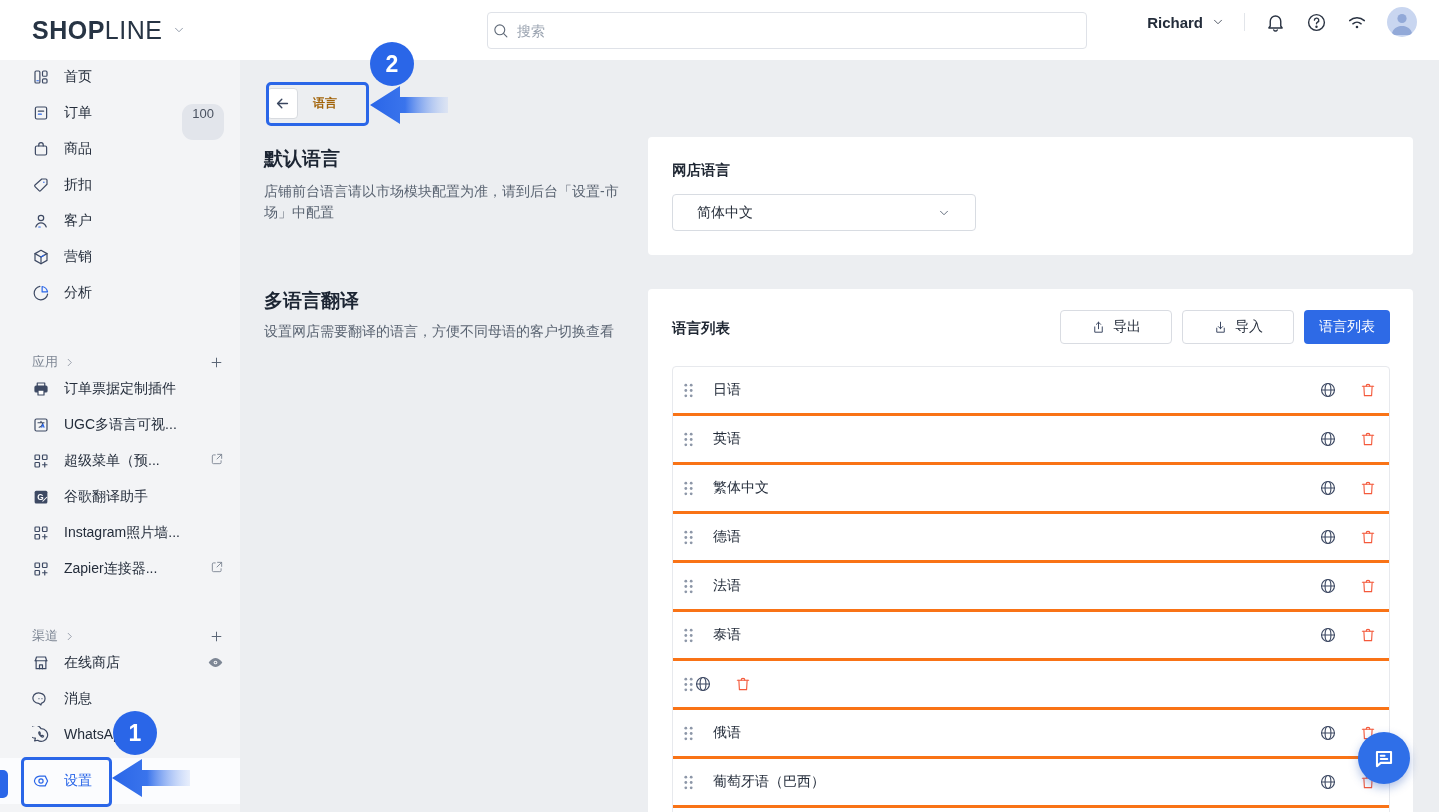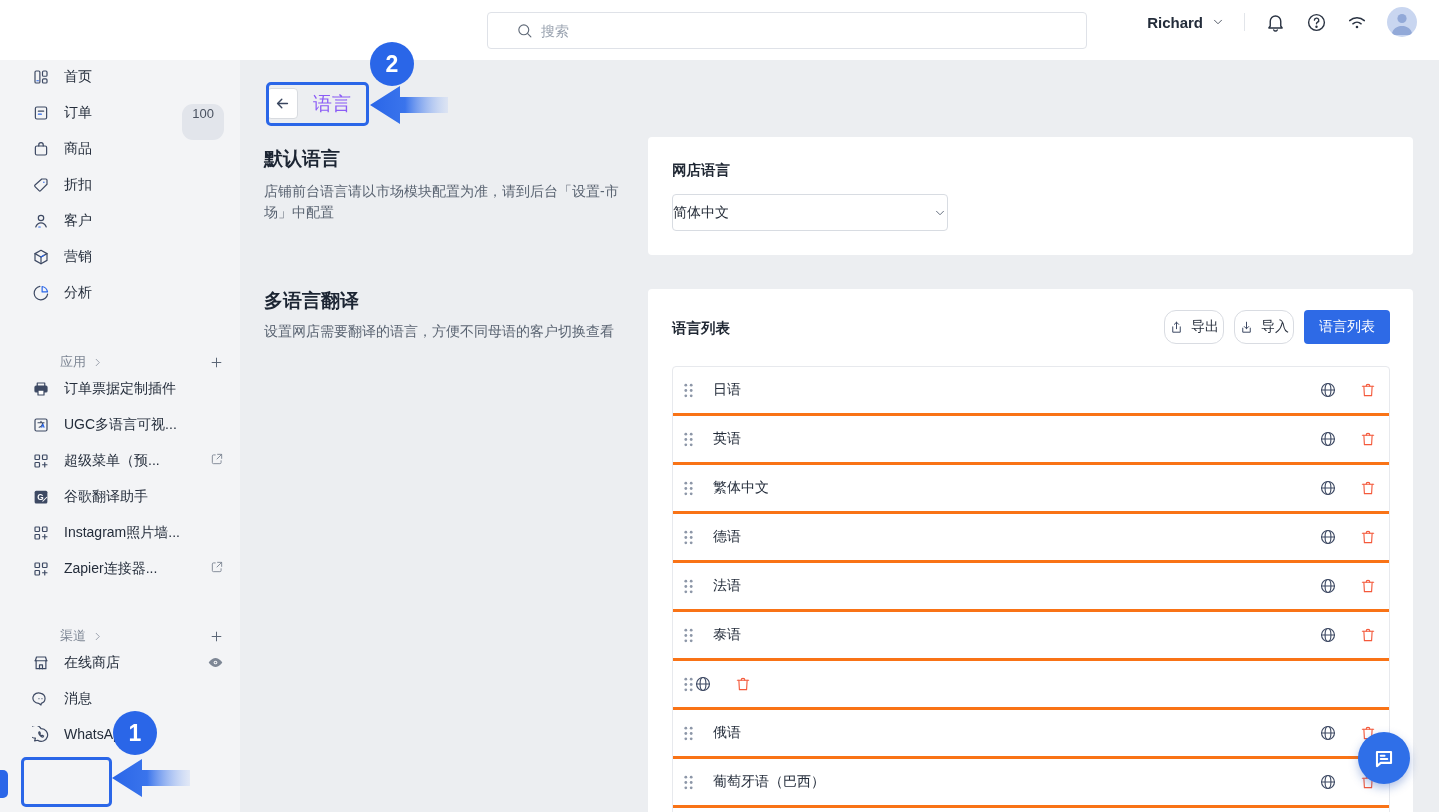--- a/index.html
+++ b/index.html
@@ -7,55 +7,55 @@
   body { font-family:"Liberation Sans","DejaVu Sans",sans-serif; background:#eceef1; position:relative; color:#1f2733; }
   svg { display:block; }
   .ic { fill:none; stroke:#3d4963; stroke-width:1.6; stroke-linecap:round; stroke-linejoin:round; }
 
   
   .hdr { position:absolute; top:0; left:0; width:1439px; height:60px; background:#fff; z-index:6; }
   .logo-wrap { position:absolute; left:32px; top:0; height:60px; display:flex; align-items:center; gap:10px; }
   .logo { font-size:25px; letter-spacing:.5px; color:#273444; display:flex; align-items:baseline; }
   .logo .b { font-weight:800; }
   .logo .l { font-weight:400; }
-  .search-box { position:absolute; left:487px; top:12px; width:600px; height:37px; background:#fff; border:1px solid #dfe2e8; border-radius:4px; display:flex; align-items:center; padding:0 28px; gap:8px; }
+  .search-box { position:absolute; left:487px; top:12px; width:600px; height:37px; background:#fff; border:1px solid #dfe2e8; border-radius:4px; display:flex; align-items:center; padding:0 4px; gap:8px; }
   .search-box input { border:none; outline:none; flex:1; font-size:14px; font-family:inherit; color:#1f2733; background:transparent; }
   .search-box input::placeholder { color:#9aa3b0; }
   .hdr-right { position:absolute; right:22px; top:0; height:44px; display:flex; align-items:center; gap:19px; }
   .user { display:flex; align-items:center; gap:8px; cursor:pointer; }
   .user-name { font-size:15px; font-weight:600; color:#232c3a; }
   .hdr-div { width:1px; height:18px; background:#e2e5ea; }
   .hdr-icon { width:22px; height:22px; display:flex; align-items:center; justify-content:center; cursor:pointer; }
   .avatar { width:30px; height:30px; border-radius:50%; background:#c9d6f0; overflow:hidden; cursor:pointer; }
 
   
   .sidebar { position:absolute; top:60px; left:0; width:240px; height:752px; background:#f3f4f6; }
   .nav { padding-top:8px; }
   .nav-item { height:36px; display:flex; padding:0 16px 0 32px; gap:14px; font-size:14px; color:#242d3b; cursor:pointer; }
   .nav-item .lbl { flex:1; white-space:nowrap; overflow:hidden; }
   .badge-pill { background:#e2e5eb; color:#4a5260; font-size:13px; border-radius:11px; padding:2px 10px; }
   .sec-hd { height:36px; display:flex; align-items:center; padding:0 16px 0 32px; gap:6px; font-size:13px; color:#7e8795; cursor:pointer; }
-  .sec-hd .flex { flex:1; display:flex; align-items:center; gap:6px;margin-left:28px; }
+  .sec-hd .flex { flex:1; display:flex; align-items:center; gap:6px; }
   .mt24 { margin-top:24px; } .mt22 { margin-top:22px; }
   .settings-row { position:absolute; left:0; top:698px; width:240px; height:46px; background:#fbfcfe; display:flex; align-items:center; padding-left:32px; gap:14px; font-size:14px; color:#2a66e8; cursor:pointer; }
 
   
   .main { position:absolute; top:60px; left:240px; width:1199px; height:752px; }
   .back-btn { position:absolute; left:27px; top:28px; width:31px; height:31px; background:#fff; border:1px solid #d8dbe0; border-radius:4px; display:flex; align-items:center; justify-content:center; cursor:pointer; }
-  .page-title { position:absolute; left:73px; top:28px; height:31px; line-height:31px; font-size:19px; font-weight:400; color:#8b5cf6; }
+  .page-title { position:absolute; left:73px; top:28px; height:31px; line-height:31px; font-size:12px; font-weight:700; color:#a16207; }
   .sec-title { position:absolute; left:24px; font-size:19px; font-weight:700; color:#1c2533; }
   .sec-desc { position:absolute; left:24px; width:374px; font-size:14px; line-height:21px; color:#5a6472; }
   .card { position:absolute; left:408px; width:765px; background:#fff; border-radius:4px; }
   .card1 { top:77px; height:118px; }
   .card2 { top:229px; height:590px; }
   .fld-label { position:absolute; left:24px; top:24px; font-size:14.5px; font-weight:700; color:#1f2733; }
-  .select { position:absolute; left:24px; top:57px; width:276px; height:37px; border:1px solid #d8dce2; border-radius:4px; display:flex; align-items:center; padding:0 0; justify-content:space-between; font-size:14px; color:#1f2733; cursor:pointer; background:#fff; }
+  .select { position:absolute; left:24px; top:57px; width:304px; height:37px; border:1px solid #d8dce2; border-radius:4px; display:flex; align-items:center; padding:0 24px; justify-content:space-between; font-size:14px; color:#1f2733; cursor:pointer; background:#fff; }
   .card2-title { position:absolute; left:24px; top:30px; font-size:14.5px; font-weight:700; color:#1f2733; }
   .btn-row { position:absolute; right:23px; top:21px; display:flex; gap:10px; }
-  .btn-ghost { height:34px; padding:0 4px; background:#fff; border:1px solid #d9dce2; border-radius:12px; display:flex; align-items:center; gap:7px; font-size:14px; color:#28303e; cursor:pointer; }
+  .btn-ghost { height:34px; padding:0 30px; background:#fff; border:1px solid #d9dce2; border-radius:4px; display:flex; align-items:center; gap:7px; font-size:14px; color:#28303e; cursor:pointer; }
   .btn-primary { height:34px; padding:0 15px; background:#2e6ae6; border:none; border-radius:4px; display:flex; align-items:center; font-size:14px; color:#fff; cursor:pointer; font-family:inherit; }
   .lang-list { position:absolute; left:24px; top:77px; width:718px; height:500px; border:1px solid #e7e9ed; border-radius:4px; background:#fff; overflow:hidden; }
   .lang-row { height:49px; display:flex; align-items:center; padding:0 12px 0 10px; border-bottom:3px solid #f97316; }
   .lang-row .drag { cursor:grab; padding:4px 0; }
   .lang-row .name { margin-left:19px; font-size:14px; color:#242d3b; flex:1; }
   .row-icon { width:18px; height:18px; cursor:pointer; }
   .row-icon + .row-icon { margin-left:22px; }
 
   
   .fab { position:absolute; left:1358px; top:732px; width:52px; height:52px; border-radius:50%; background:#2f6fe8; display:flex; align-items:center; justify-content:center; box-shadow:0 4px 10px rgba(35,80,180,.35); cursor:pointer; z-index:40; }
@@ -79,20 +79,31 @@
   <defs>
     <linearGradient id="annotGrad" x1="0" y1="0" x2="1" y2="0">
       <stop offset="0" stop-color="#2a66e8"></stop>
       <stop offset="0.45" stop-color="#3a74ec"></stop>
       <stop offset="1" stop-color="#b9cdf6" stop-opacity="0.3"></stop>
     </linearGradient>
   </defs>
 </svg>
 
 <header class="hdr">
+  <div class="logo-wrap">
+    <div class="logo">
+      <span class="b">SHOP</span>
+        <span class="l">LINE</span>
+    </div>
+    <span>
+      <svg width="14" height="14" viewBox="0 0 24 24" class="ic" style="stroke:#8d97a6">
+          <path d="M6 9l6 6 6-6"></path>
+        </svg>
+    </span>
+  </div>
 
   <div class="search-box">
     <span>
       <svg width="17" height="17" viewBox="0 0 24 24" class="ic" style="stroke:#606a78">
           <circle cx="11" cy="11" r="7"></circle>
           <path d="M16.5 16.5L21 21"></path>
         </svg>
     </span>
     <input type="text" placeholder="搜索" style="">
   </div>
@@ -341,20 +352,29 @@
       <span>
           <svg width="18" height="18" viewBox="0 0 24 24" class="ic">
             <path d="M12 3.5a8.5 8.5 0 1 0-7.4 12.7L3.5 20l4-1a8.5 8.5 0 1 0 4.5-15.5z"></path>
             <path d="M9 8.5c-.5 2.5 3 6 5.5 6.5l1-1.7-2-1-.8.7c-1-.5-2-1.5-2.4-2.5l.8-.7-1-2z"></path>
           </svg>
         </span>
       <span class="lbl">WhatsApp</span>
     </div>
   </nav>
 
+  <div class="settings-row">
+    <span>
+        <svg width="18" height="18" viewBox="0 0 24 24" class="ic" style="stroke:#2a66e8">
+          <path d="M12 3.2l6.5 3.2v7.2a8 8 0 0 1-6.5 7.2 8 8 0 0 1-6.5-7.2V6.4L12 3.2z" transform="rotate(90 12 12)"></path>
+          <circle cx="12" cy="12" r="2.8"></circle>
+        </svg>
+      </span>
+    <span>设置</span>
+  </div>
 </aside>
 
 <main class="main">
   <div class="back-btn">
     <svg width="17" height="17" viewBox="0 0 24 24" class="ic" style="stroke:#39465f;stroke-width:2">
         <path d="M19 12H5M11 6l-6 6 6 6"></path>
       </svg>
   </div>
   <h1 class="page-title">语言</h1>
 

